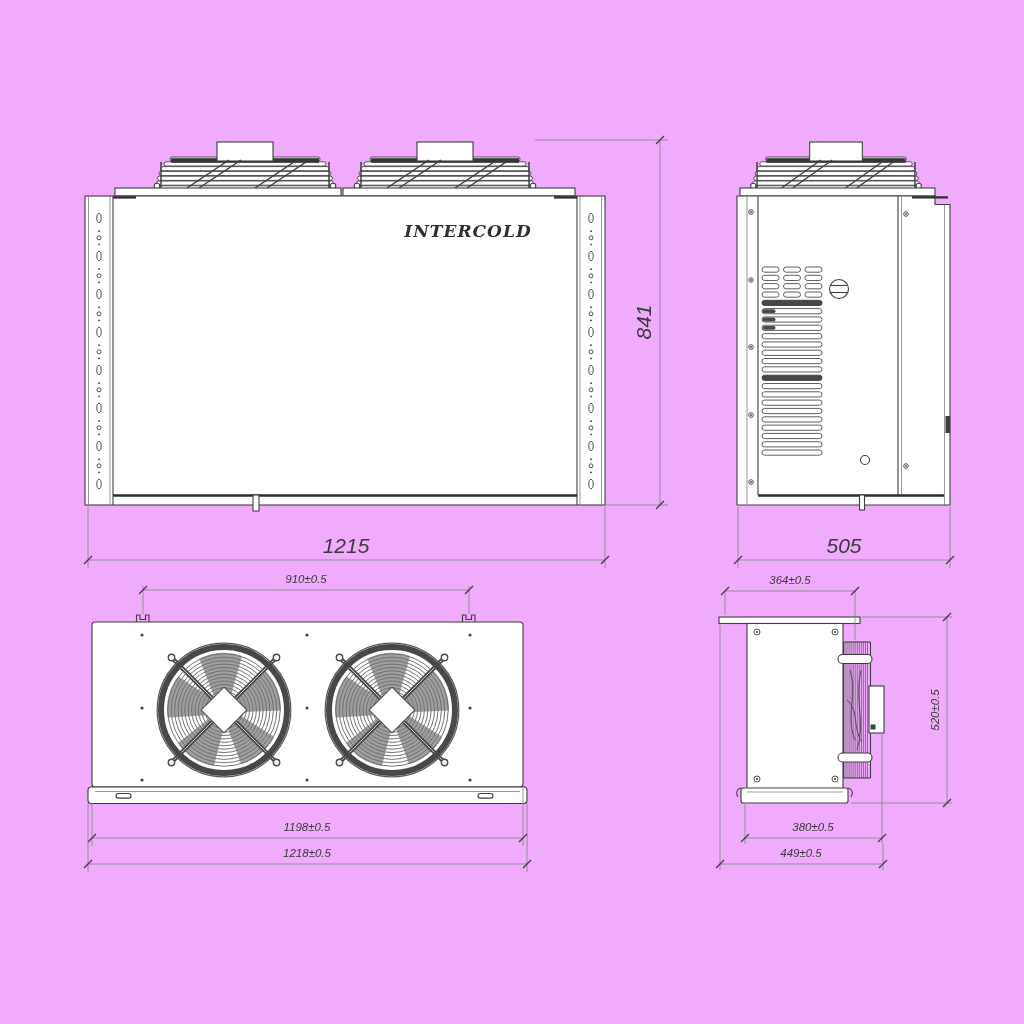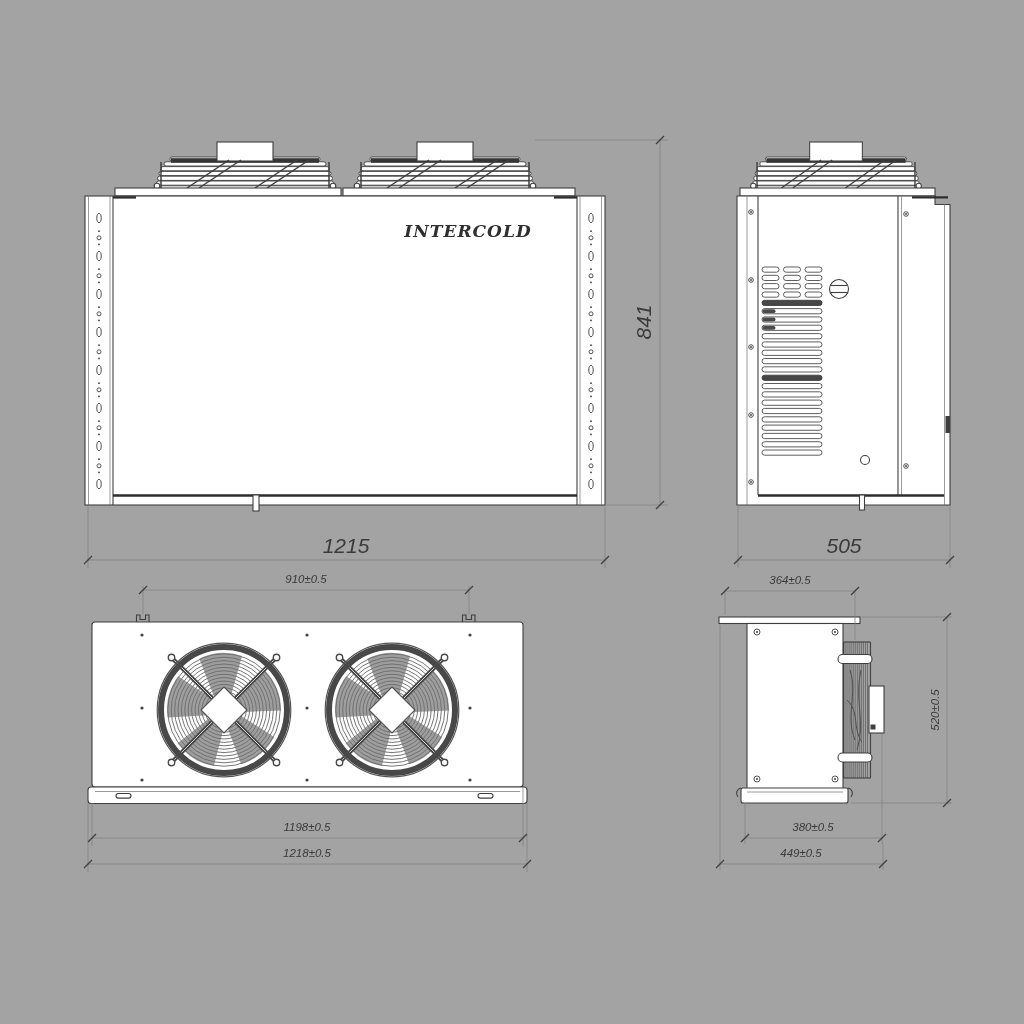--- a/index.html
+++ b/index.html
@@ -1,16 +1,16 @@
 <!DOCTYPE html>
 <html><head>
 <meta charset="utf-8">
 <style>
   html,body{margin:0;padding:0;background:#ffffff;}
-  .page{position:relative;width:1024px;height:1024px;background:#a3a3a3;overflow:hidden;
+  .page{position:relative;width:1024px;height:1024px;background:#f0abfc;overflow:hidden;
         font-family:"Liberation Sans",sans-serif;}
   svg{display:block}
   .ln{fill:none;stroke:#3f3f3f;stroke-width:1.1;}
   .lnf{fill:#fff;stroke:#3f3f3f;stroke-width:1.1;}
   .thin{fill:none;stroke:#6f6f6f;stroke-width:.7;}
   .thin2{stroke-width:.9;}
   .thick{fill:none;stroke:#2d2d2d;stroke-width:2.4;}
   .dimline{fill:none;stroke:#848484;stroke-width:.8;}
   .tick{stroke:#3f3f3f;stroke-width:1.3;}
   .ring{fill:none;stroke:#6e6e6e;stroke-width:1;opacity:.95;}

